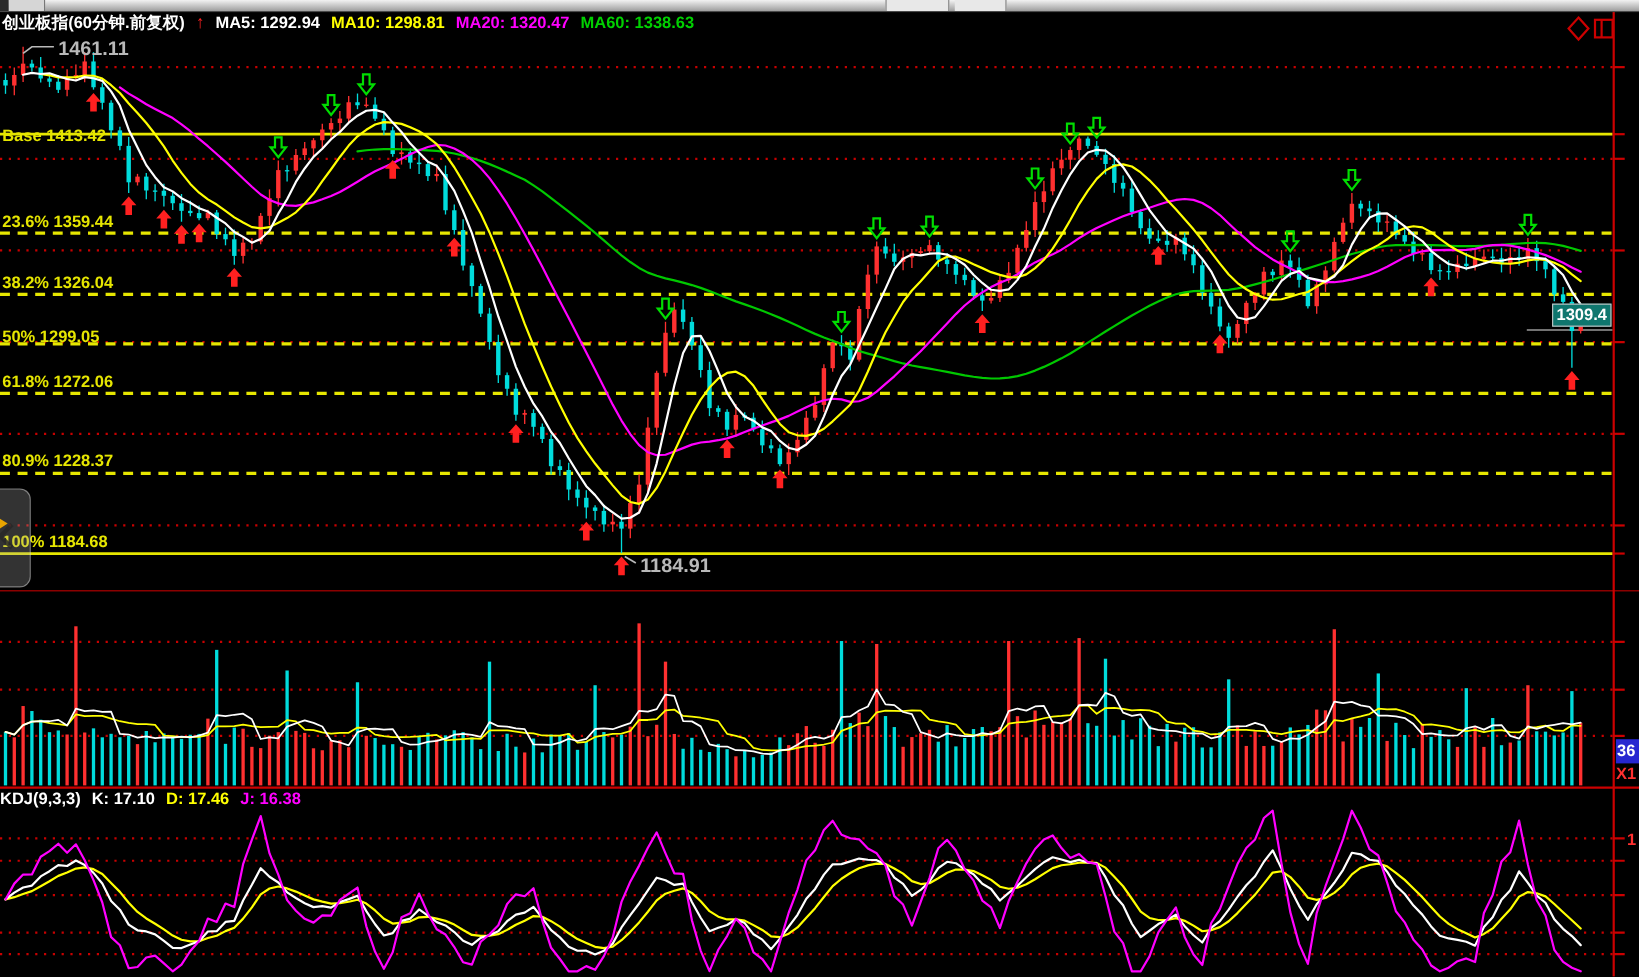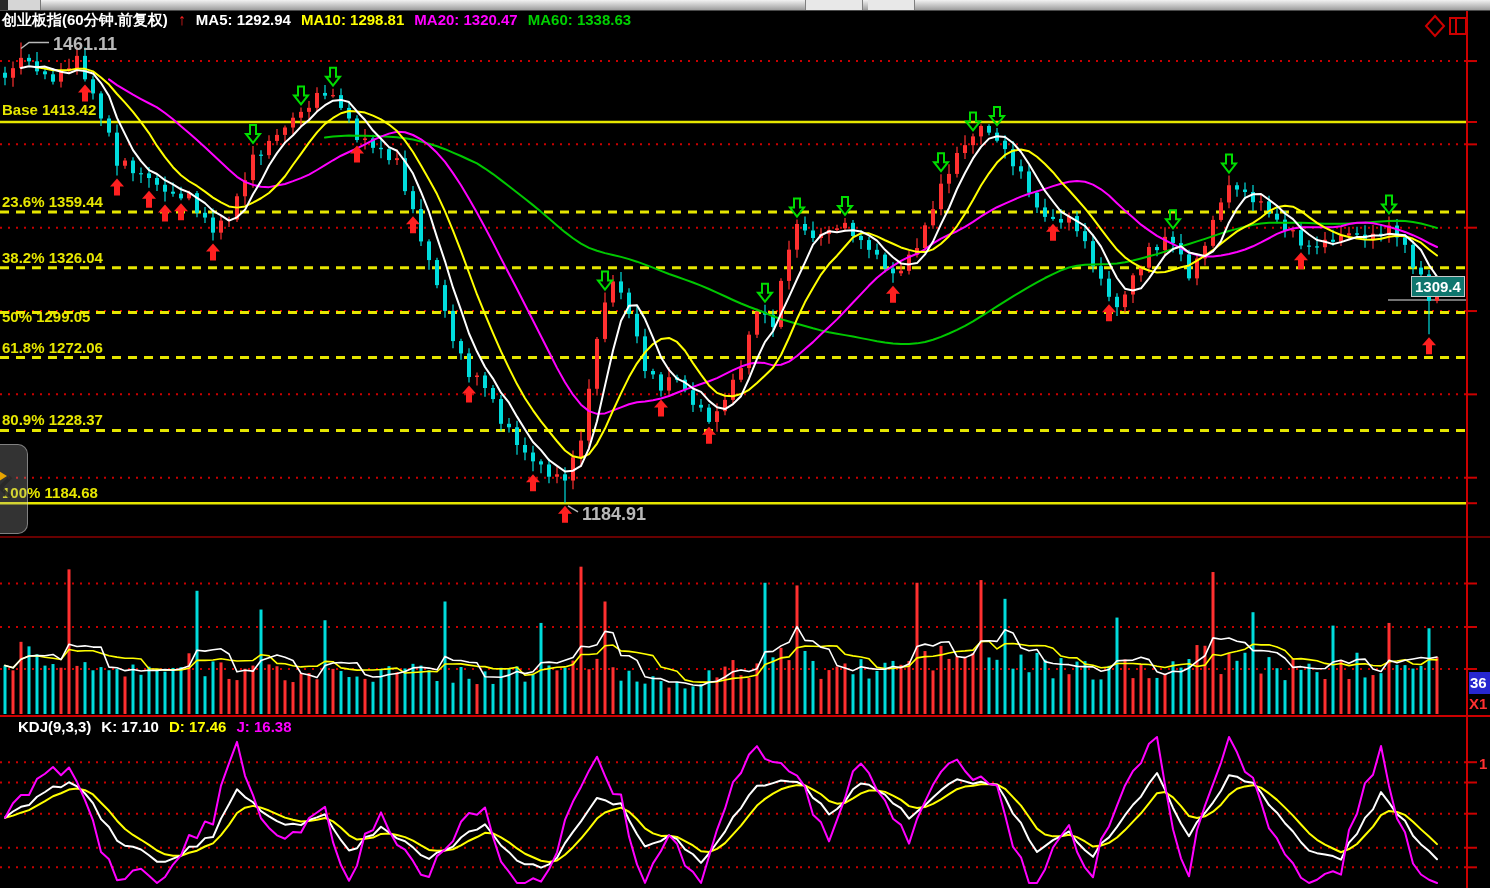--- a/index.html
+++ b/index.html
@@ -692,42 +692,42 @@
         <line x1="1467" y1="122" x2="1477" y2="122" stroke="#cc0000" stroke-width="2"></line>
         <line x1="1467" y1="503.23333333333335" x2="1477" y2="503.23333333333335" stroke="#cc0000" stroke-width="2"></line>
       </g>
     </svg>
 
   <div class="hdr" style="left:2px;top:11px;">
     <span class="w">创业板指(60分钟.前复权)</span><span class="red-arrow-glyph">↑</span><span class="w">MA5: 1292.94</span><span class="y">MA10: 1298.81</span><span class="m">MA20: 1320.47</span><span class="g">MA60: 1338.63</span>
   </div>
 
 
-  <div class="hdr" style="left:18px;top:718px;">
+  <div class="hdr" style="left:0;top:718px;">
     <span class="w">KDJ(9,3,3)</span><span class="w">K: 17.10</span><span class="y">D: 17.46</span><span class="m">J: 16.38</span>
   </div>
 
   <div class="price-box">1309.4</div>
 
   <div class="right-badge">36</div>
   <div class="right-mult">X1</div>
   <div class="kdj-axis-clip">1</div>
 
   <div class="page-flip">
     <div class="orange-tri"></div>
     <div class="chev"></div>
   </div>
 
   <svg class="win-icons" width="46" height="26">
     <path d="M12 3 L21 13 L12 23 L3 13 Z" fill="none" stroke="#cc0000" stroke-width="2"></path>
     <rect x="27" y="5" width="16" height="16" fill="none" stroke="#cc0000" stroke-width="2"></rect>
     <line x1="33" y1="5" x2="33" y2="21" stroke="#cc0000" stroke-width="2"></line>
   </svg>
-<div class="fib-label" style="top: 101px;">Base 1413.42</div>
+<div class="fib-label" style="top: 115px;">Base 1413.42</div>
     <div class="fib-label" style="top: 192.967px;">23.6% 1359.44</div>
     <div class="fib-label" style="top: 248.633px;">38.2% 1326.04</div>
-    <div class="fib-label" style="top: 308px;">50% 1299.05</div>
+    <div class="fib-label" style="top: 298px;">50% 1299.05</div>
     <div class="fib-label" style="top: 338.6px;">61.8% 1272.06</div>
     <div class="fib-label" style="top: 411.417px;">80.9% 1228.37</div>
     <div class="fib-label" style="top: 484.233px;">100% 1184.68</div>
     <div class="gray-note" style="left: 53px; top: 33.5167px;">1461.11</div>
     <div class="gray-note" style="left: 582px; top: 503.85px;">1184.91</div>
   </div>
 
 </body></html>

